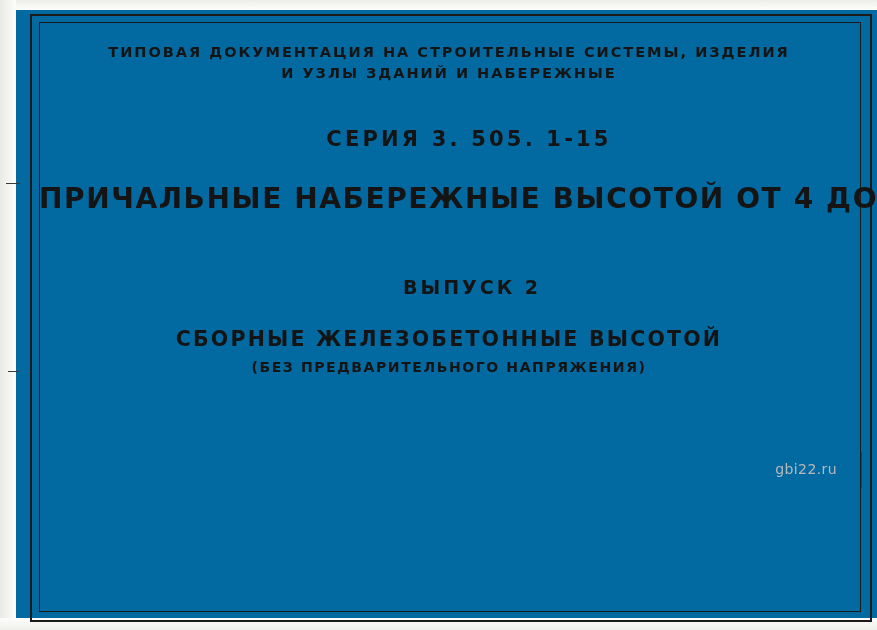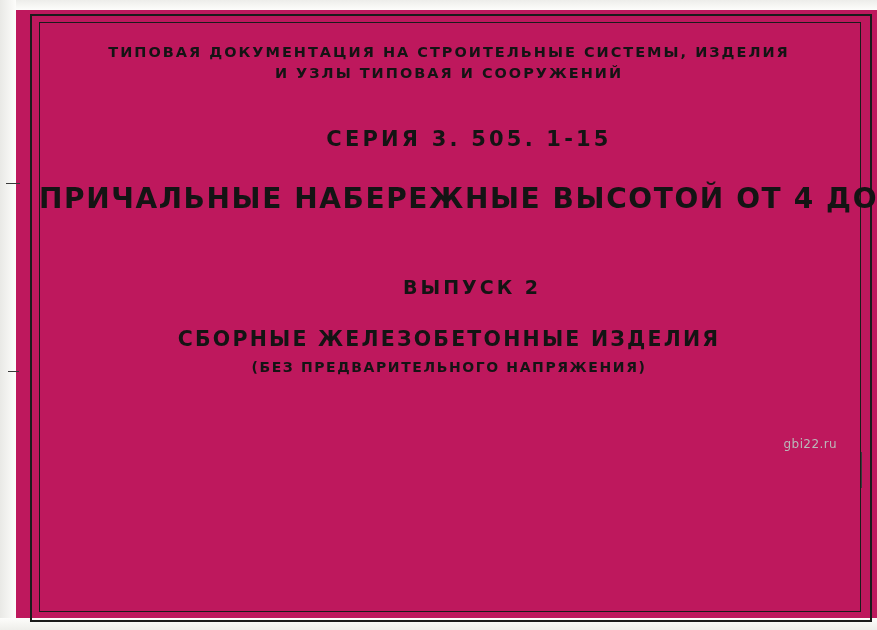--- a/index.html
+++ b/index.html
@@ -7,21 +7,21 @@
     padding: 0;
     background: #ffffff;
   }
   body {
     font-family: "DejaVu Sans", sans-serif;
   }
   .page {
     position: relative;
     width: 877px;
     height: 630px;
-    background: #be185d;
+    background: #0369a1;
     overflow: hidden;
   }
   
   .scan-edge-left {
     position: absolute;
     left: 0; top: 0;
     width: 16px; height: 630px;
     background: linear-gradient(to right, #e9e9e6 0%, #fdfdfb 100%);
   }
   .scan-edge-top {
@@ -98,22 +98,22 @@
     font-weight: 600;
   }
   .subnote {
     font-size: 14px;
     letter-spacing: 1.6px;
     font-weight: 700;
   }
   .watermark {
     position: absolute;
     right: 22px;
-    top: 415px;
-    font-size: 12px;
+    top: 439px;
+    font-size: 14px;
     color: #b9b9b9;
     letter-spacing: 0.4px;
   }
 </style>
 </head>
 <body>
 
 <div class="page">
 
   <div class="scan-edge-top"></div>
@@ -124,29 +124,29 @@
   <div class="tick" style="left:8px; top:371px; width:11px; height:1px;"></div>
   <div class="tick" style="left:861px; top:452px; width:1px; height:36px;"></div>
 
   <div class="frame-outer"></div>
   <div class="frame-inner"></div>
 
   <div class="content">
 
     <div class="txt header-line" style="top:22px;">ТИПОВАЯ  ДОКУМЕНТАЦИЯ  НА  СТРОИТЕЛЬНЫЕ  СИСТЕМЫ,  ИЗДЕЛИЯ</div>
 
-    <div class="txt header-line" style="top:43px;">И  УЗЛЫ  ТИПОВАЯ  И  СООРУЖЕНИЙ</div>
+    <div class="txt header-line" style="top:43px;">И  УЗЛЫ  ЗДАНИЙ  И  НАБЕРЕЖНЫЕ</div>
 
     <div class="txt series" style="top:105px;padding-left:20px;">СЕРИЯ  3. 505. 1-15</div>
 
     <div class="txt main-title" style="top:160px;">
       <span>ПРИЧАЛЬНЫЕ  НАБЕРЕЖНЫЕ  ВЫСОТОЙ ОТ 4 ДО 15</span>
     </div>
 
     <div class="txt issue" style="top:254px;">ВЫПУСК 2</div>
 
-    <div class="txt subtitle" style="top:305px;">СБОРНЫЕ   ЖЕЛЕЗОБЕТОННЫЕ   ИЗДЕЛИЯ</div>
+    <div class="txt subtitle" style="top:305px;">СБОРНЫЕ   ЖЕЛЕЗОБЕТОННЫЕ   ВЫСОТОЙ</div>
 
     <div class="txt subnote" style="top:337px;">(БЕЗ  ПРЕДВАРИТЕЛЬНОГО  НАПРЯЖЕНИЯ)</div>
 
     <div class="watermark">gbi22.ru</div>
   </div>
 </div>
 
 </body></html>

